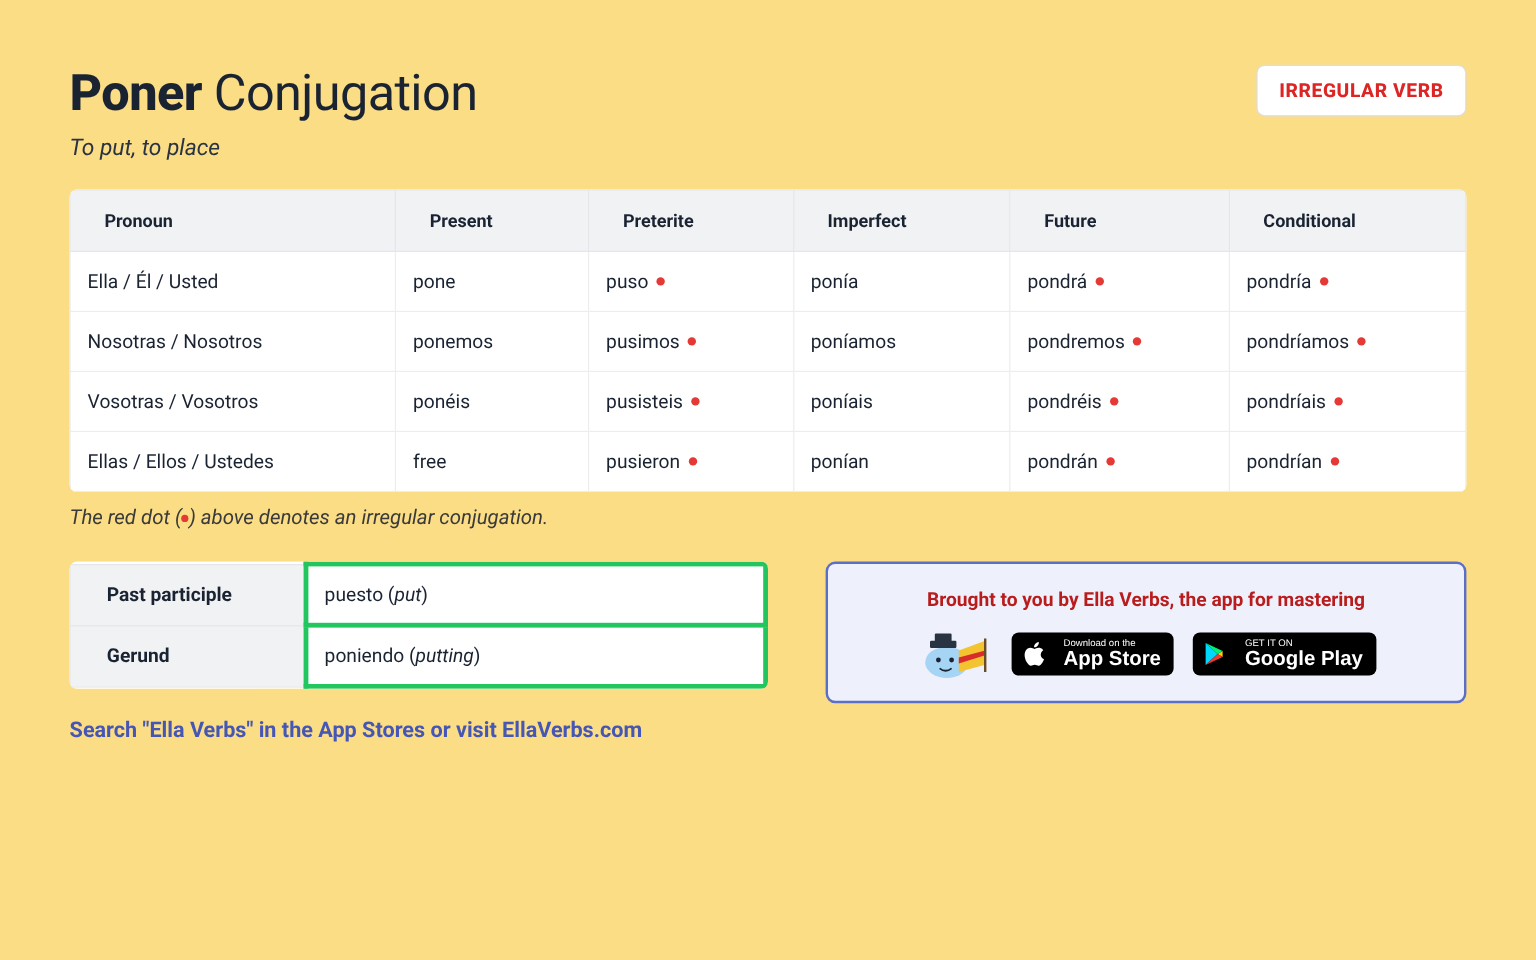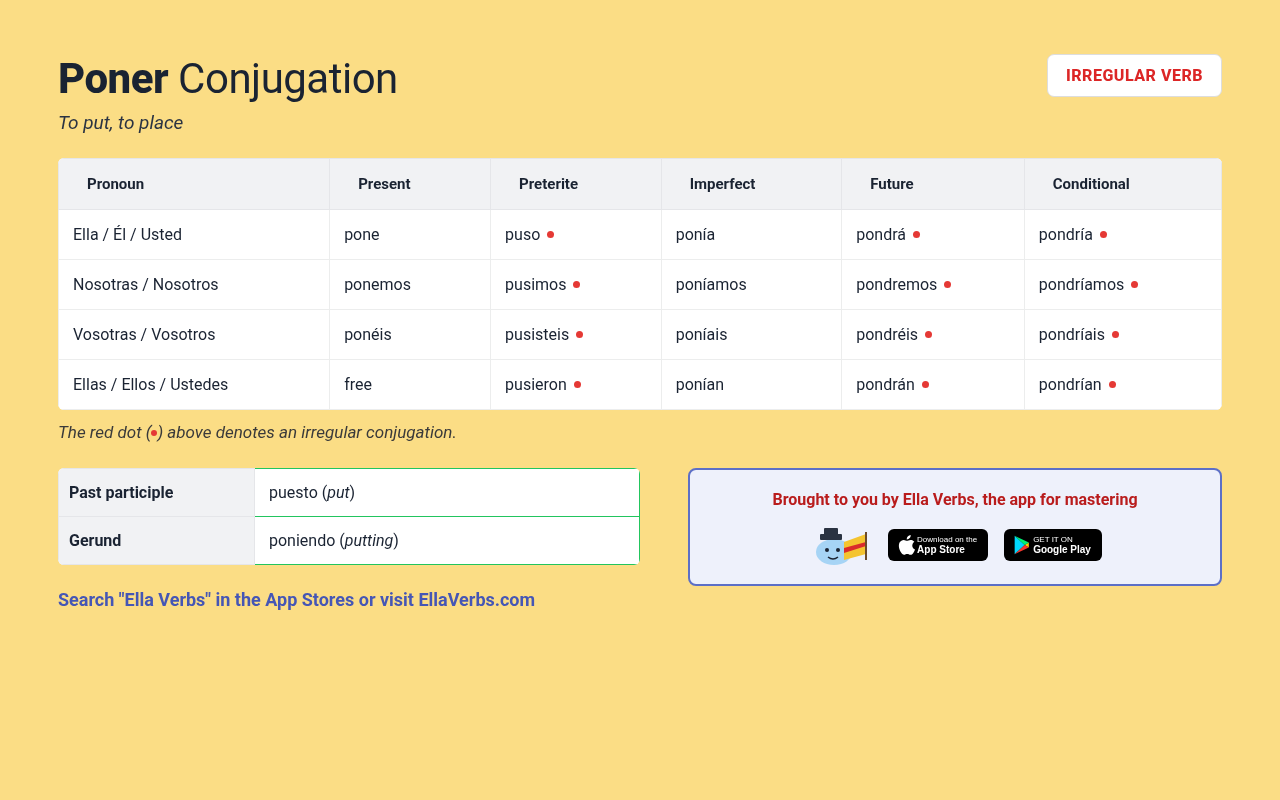--- a/index.html
+++ b/index.html
@@ -90,28 +90,28 @@
     width: 582px;
     border-collapse: collapse;
     background: #fff;
     font-size: 16px;
     border-radius: 6px;
     overflow: hidden;
   }
   .forms-table th {
     background: #f1f2f4;
     text-align: left;
-    padding: 14px 10px;
+    padding: 14px 30px;
     font-weight: 700;
     border: 1px solid #e5e6e9;
     width: 196px;
   }
   .forms-table td {
     padding: 14px 14px;
-    border: 1px solid #22c55e;
+    border: 4px solid #22c55e;
   }
   .forms-table em { font-style: italic; }
   .promo {
     flex: 1;
     background: #eef1fb;
     border: 2px solid #5c6fc7;
     border-radius: 8px;
     padding: 18px 24px 18px 24px;
     text-align: center;
   }
@@ -131,27 +131,27 @@
   .mascot {
     width: 64px; height: 42px;
     position: relative;
   }
   .store-badge {
     background: #000;
     color: #fff;
     border-radius: 6px;
     display: flex;
     align-items: center;
-    gap: 0;
+    gap: 14px;
     padding: 5px 11px 5px 9px;
     text-align: left;
     font-family: -apple-system, sans-serif;
   }
   .store-badge .small { font-size: 8px; line-height:1; }
-  .store-badge .big { font-size: 10px; font-weight:600; line-height:1.1; }
+  .store-badge .big { font-size: 17px; font-weight:600; line-height:1.1; }
   .store-badge svg { width:20px; height:22px; }
   .search-line {
     color: #4556b5;
     font-weight: 700;
     font-size: 18px;
     margin-top: 24px;
   }
 </style>
 </head>
 <body>

